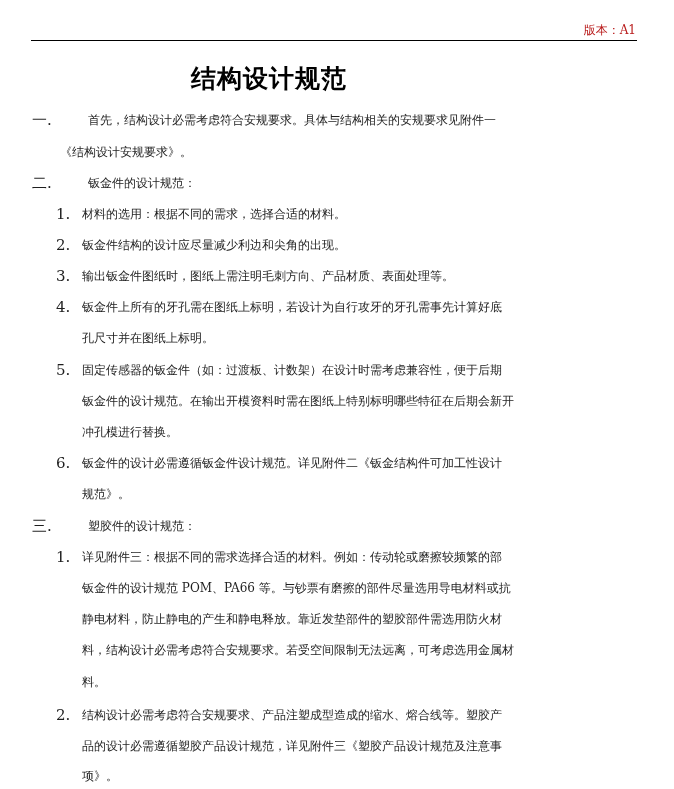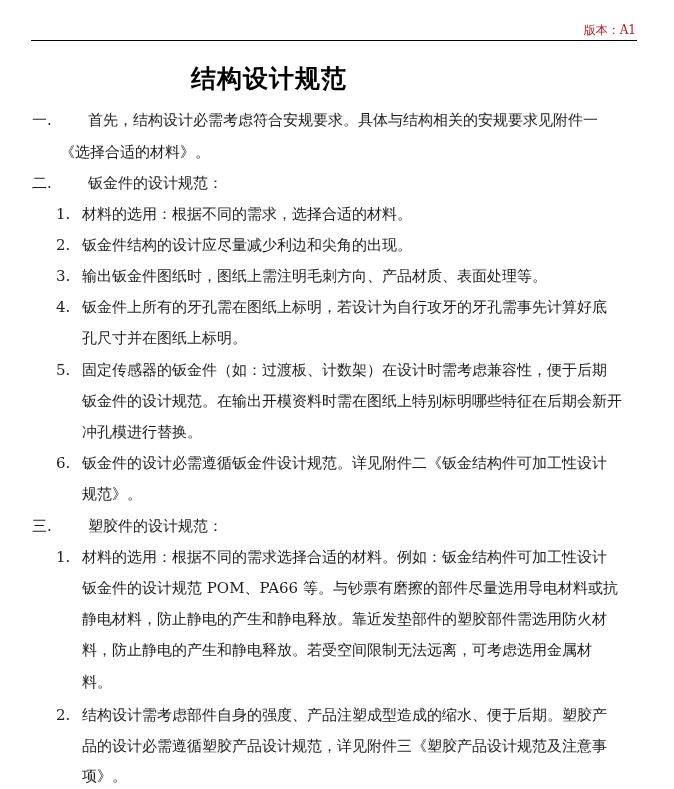--- a/index.html
+++ b/index.html
@@ -16,36 +16,36 @@
     position: absolute; left: 31px; top: 40px; width: 606px; height: 0;
     border-top: 1.5px solid #000;
   }
   .title {
     position: absolute; left: 0; width: 538px; top: 62px;
     text-align: center; font-size: 25px; font-weight: bold; letter-spacing: 1px;
     font-family: "DejaVu Sans", "Liberation Sans", sans-serif;
     color: #000;
   }
   .line {
-    position: absolute; font-size: 15px; line-height: 20px; white-space: nowrap;
+    position: absolute; font-size: 12px; line-height: 20px; white-space: nowrap;
     color: #1e1e1e;
   }
   .marker { position: absolute; font-size: 15px; line-height: 20px; color: #1e1e1e; white-space: nowrap; }
 </style>
 </head>
 <body>
 
 <div class="version">版本：A1</div>
 <div class="rule"></div>
 <div class="title">结构设计规范</div>
 
 <div>
   <span class="marker" style="left:32px; top:110px;">一.</span>
   <span class="line" style="left:88px; top:110px;">首先，结构设计必需考虑符合安规要求。具体与结构相关的安规要求见附件一</span>
-  <span class="line" style="left:60px; top:142px;">《选择合适的材料》。</span>
+  <span class="line" style="left:60px; top:142px;">《结构设计安规要求》。</span>
 </div>
 
 <div>
   <span class="marker" style="left:32px; top:173px;">二.</span>
   <span class="line" style="left:88px; top:173px;">钣金件的设计规范：</span>
 
   <span class="marker" style="left:56px; top:204px;">1.</span>
   <span class="line" style="left:82px; top:204px;">材料的选用：根据不同的需求，选择合适的材料。</span>
 
   <span class="marker" style="left:56px; top:235px;">2.</span>
@@ -66,23 +66,23 @@
   <span class="marker" style="left:56px; top:453px;">6.</span>
   <span class="line" style="left:82px; top:453px;">钣金件的设计必需遵循钣金件设计规范。详见附件二《钣金结构件可加工性设计</span>
   <span class="line" style="left:82px; top:484px;">规范》。</span>
 </div>
 
 <div>
   <span class="marker" style="left:32px; top:516px;">三.</span>
   <span class="line" style="left:88px; top:516px;">塑胶件的设计规范：</span>
 
   <span class="marker" style="left:56px; top:547px;">1.</span>
-  <span class="line" style="left:82px; top:547px;">材料的选用：根据不同的需求选择合适的材料。例如：钣金结构件可加工性设计</span>
+  <span class="line" style="left:82px; top:547px;">详见附件三：根据不同的需求选择合适的材料。例如：传动轮或磨擦较频繁的部</span>
   <span class="line" style="left:82px; top:578px;">钣金件的设计规范 POM、PA66 等。与钞票有磨擦的部件尽量选用导电材料或抗</span>
   <span class="line" style="left:82px; top:609px;">静电材料，防止静电的产生和静电释放。靠近发垫部件的塑胶部件需选用防火材</span>
-  <span class="line" style="left:82px; top:640px;">料，防止静电的产生和静电释放。若受空间限制无法远离，可考虑选用金属材</span>
+  <span class="line" style="left:82px; top:640px;">料，结构设计必需考虑符合安规要求。若受空间限制无法远离，可考虑选用金属材</span>
   <span class="line" style="left:82px; top:672px;">料。</span>
 
   <span class="marker" style="left:56px; top:705px;">2.</span>
-  <span class="line" style="left:82px; top:705px;">结构设计需考虑部件自身的强度、产品注塑成型造成的缩水、便于后期。塑胶产</span>
+  <span class="line" style="left:82px; top:705px;">结构设计必需考虑符合安规要求、产品注塑成型造成的缩水、熔合线等。塑胶产</span>
   <span class="line" style="left:82px; top:736px;">品的设计必需遵循塑胶产品设计规范，详见附件三《塑胶产品设计规范及注意事</span>
   <span class="line" style="left:82px; top:766px;">项》。</span>
 </div>
 
 </body></html>

